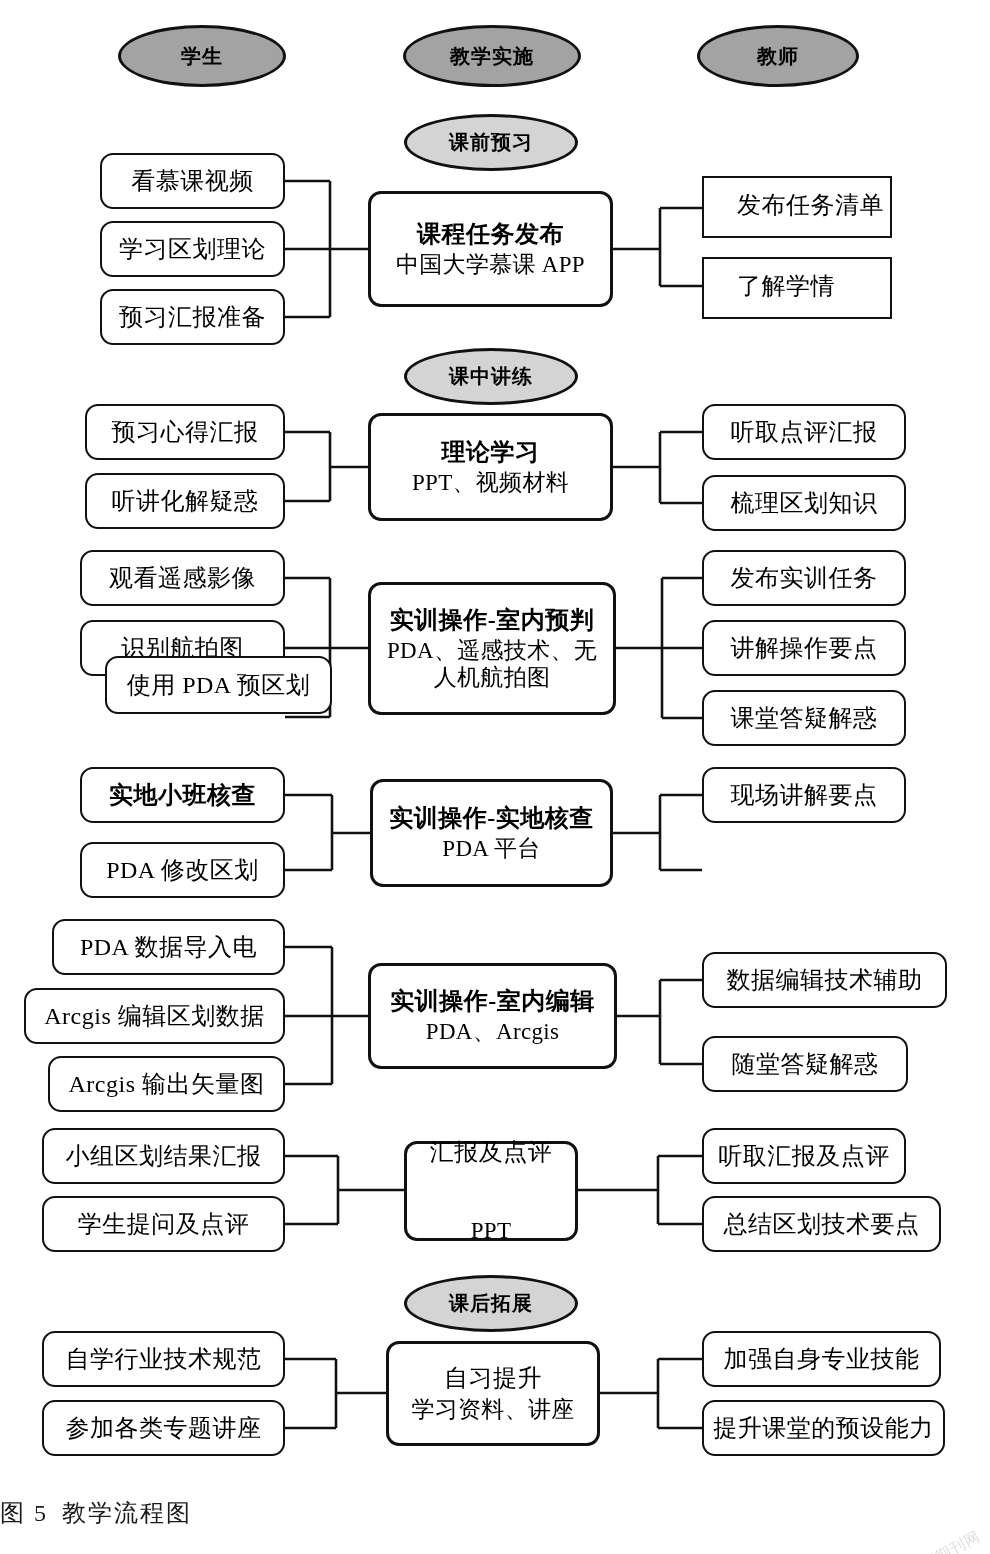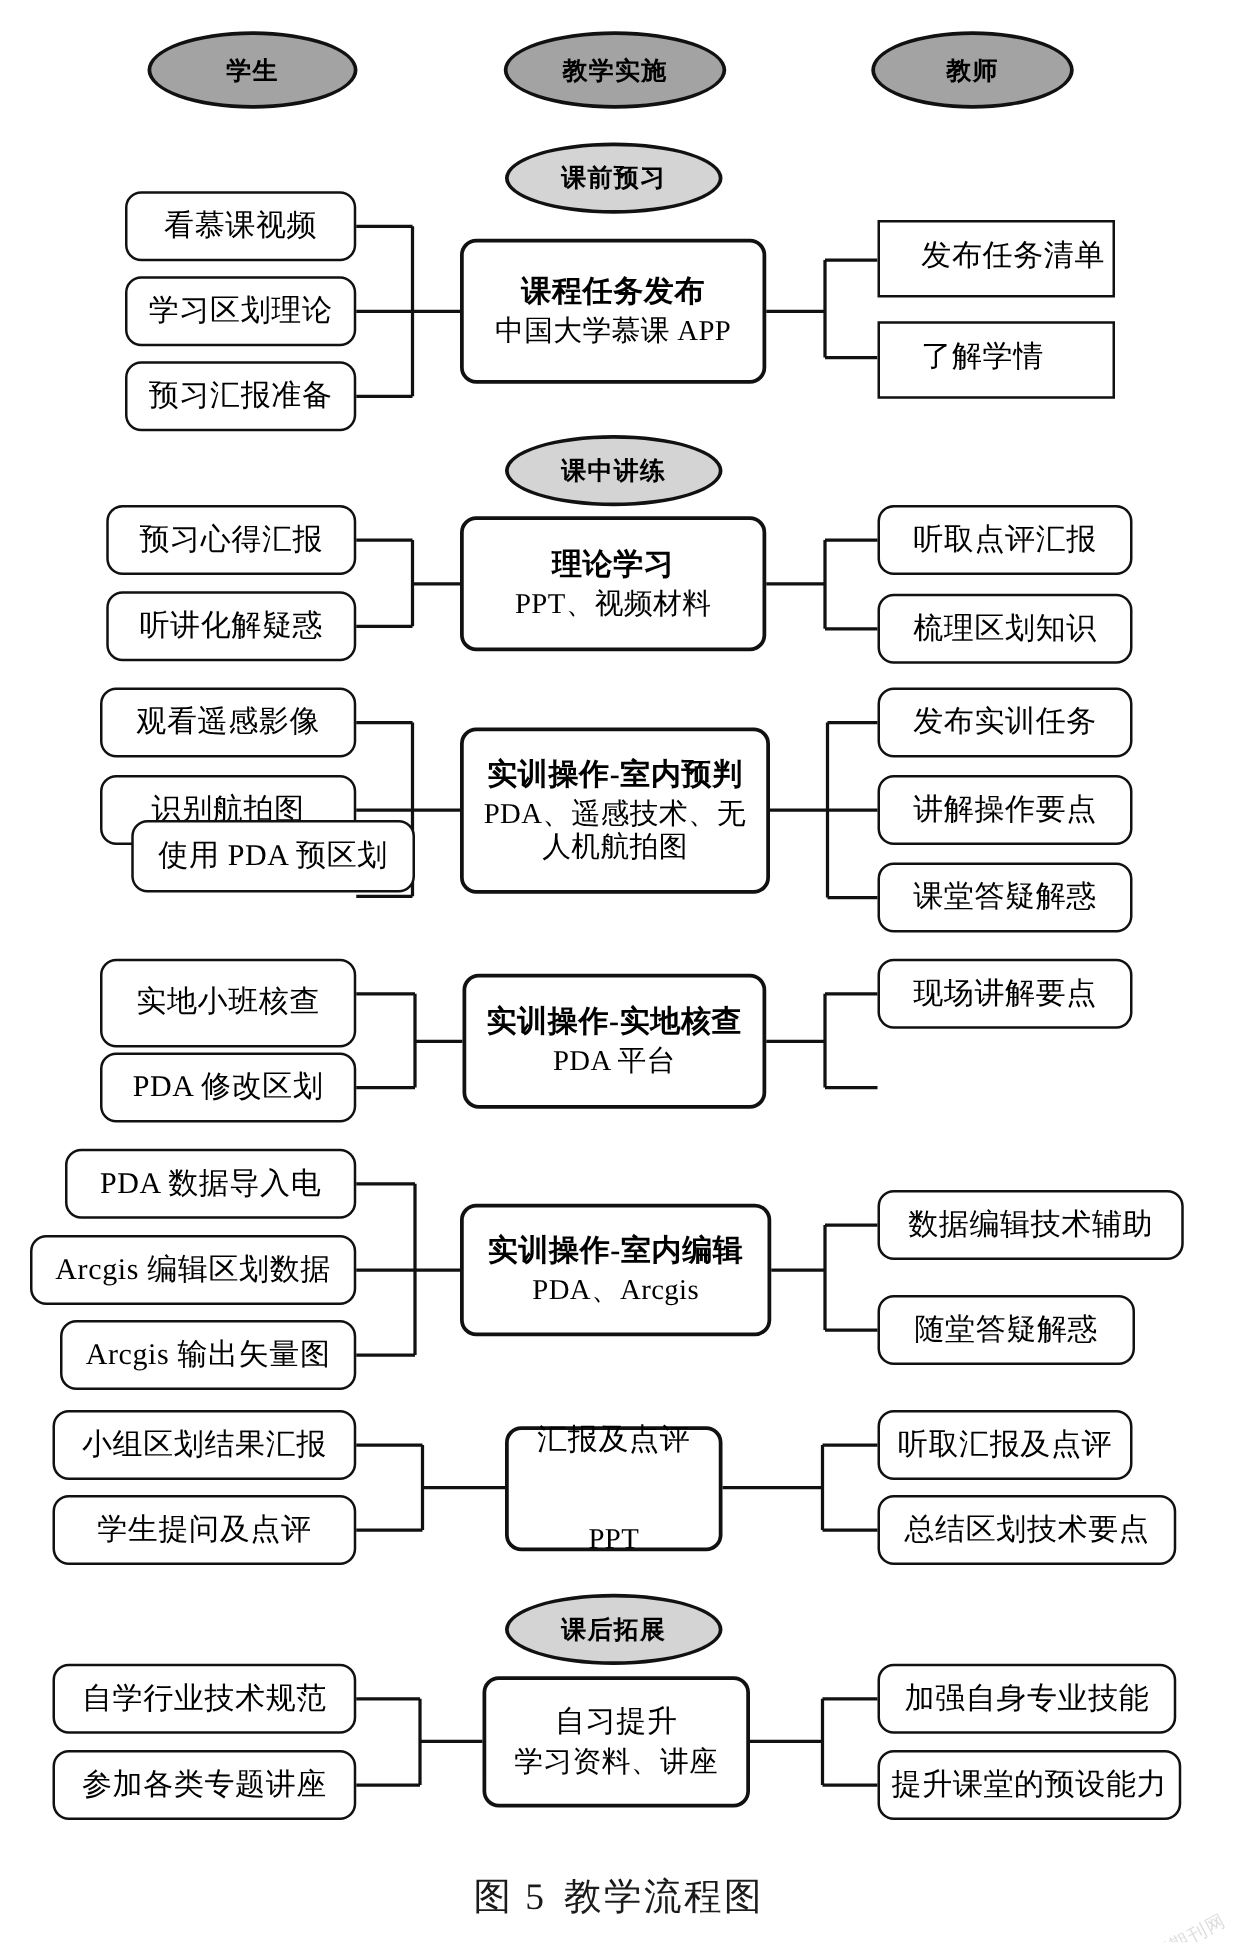--- a/index.html
+++ b/index.html
@@ -87,22 +87,21 @@
     z-index: 3;
     letter-spacing: 1px;
   }
   .ellipse.header { background: #a3a3a3; }
   .ellipse.phase  { background: #d4d4d4; }
 
   .caption {
     position: absolute;
     left: 0;
     width: 990px;
-    text-align: center;
-    font-size: 30px;
+    font-size: 24px;
     color: #1b1b1b;
     letter-spacing: 2px;
     z-index: 2;
   }
   .caption .num { margin-right: 14px; }
 
   .watermark {
     position: absolute;
     right: 6px;
     bottom: 10px;
@@ -277,21 +276,21 @@
   <div class="node rounded side-box" style="left:702px; top:550px; width:204px; height:56px;">
     <span>发布实训任务</span>
   </div>
   <div class="node rounded side-box" style="left:702px; top:620px; width:204px; height:56px;">
     <span>讲解操作要点</span>
   </div>
   <div class="node rounded side-box" style="left:702px; top:690px; width:204px; height:56px;">
     <span>课堂答疑解惑</span>
   </div>
 
-  <div class="node rounded side-box" style="left:80px; top:767px; width:205px; height:71px;">
+  <div class="node rounded side-box" style="left:80px; top:767px; width:205px; height:56px;font-weight:bold;">
     <span>实地小班核查</span>
   </div>
   <div class="node rounded side-box" style="left:80px; top:842px; width:205px; height:56px;">
     <span>PDA 修改区划</span>
   </div>
 
   <div class="node rounded center-box" style="left:370px; top:779px; width:243px; height:108px;">
     <span class="l1">实训操作-实地核查</span>
     <span class="l2">PDA 平台</span>
   </div>

